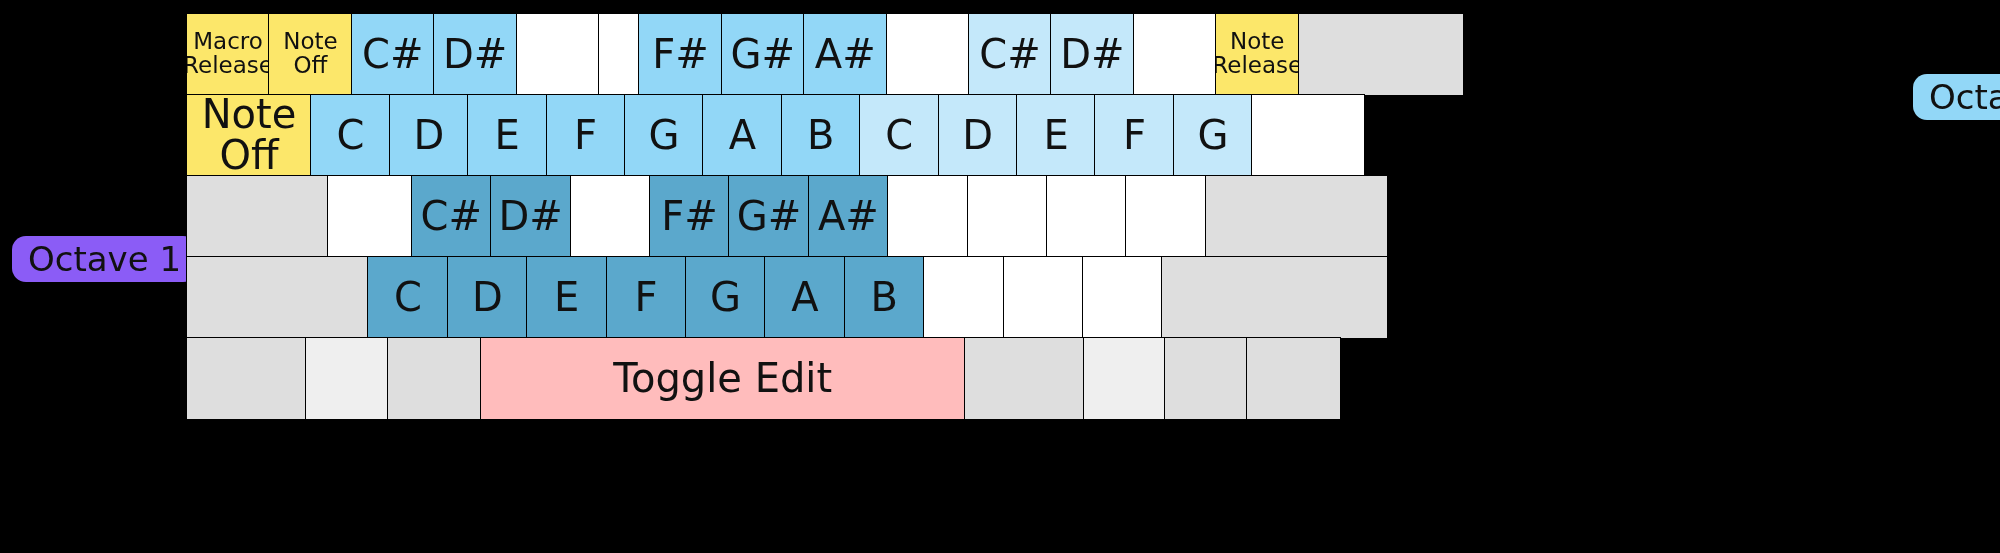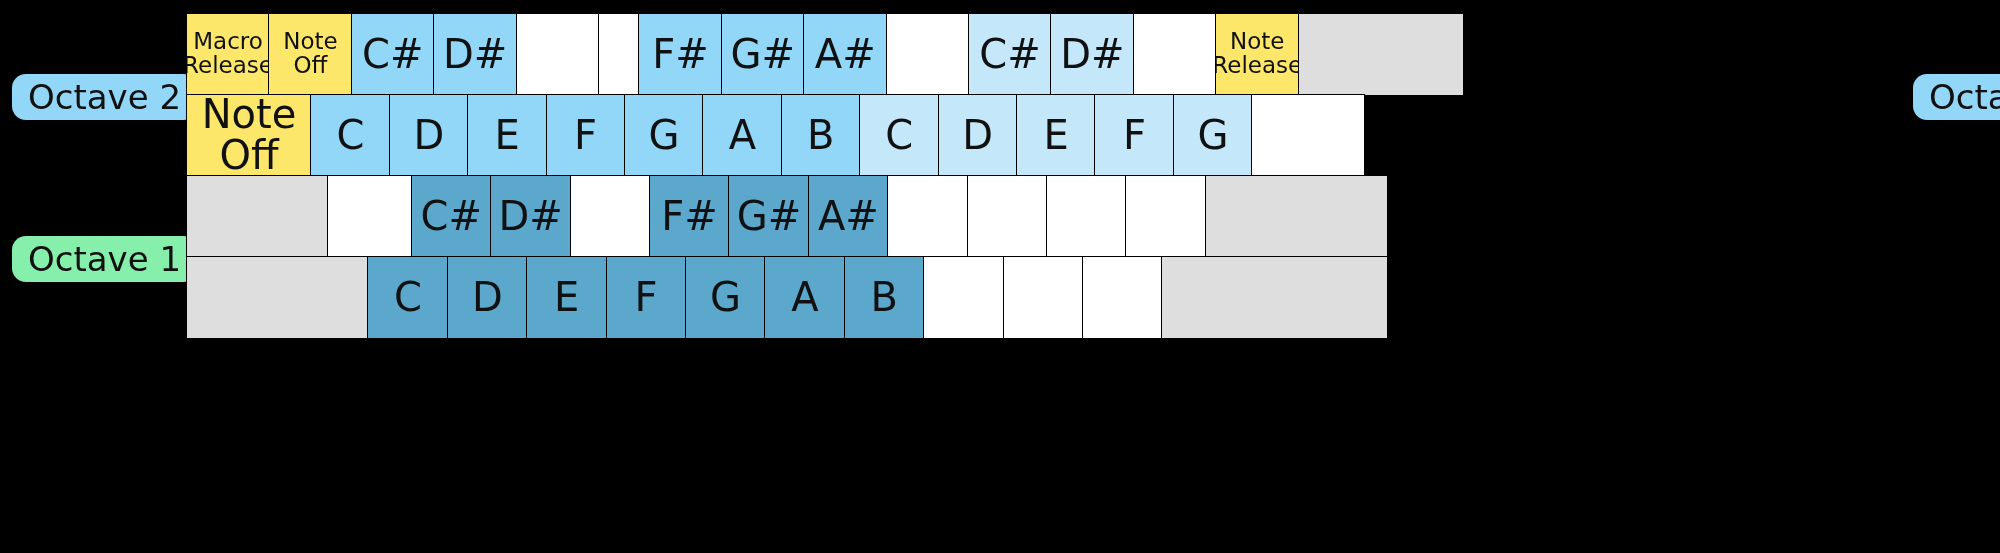--- a/index.html
+++ b/index.html
@@ -12,21 +12,21 @@
 
   
   .octave-badge{
     position:absolute;
     border-radius:14px;
     display:flex;align-items:center;justify-content:center;
     font-size:34px;color:#111;white-space:nowrap;
     padding:4px 16px;box-sizing:border-box;
   }
   #oct2-badge{left:12px;top:74px;height:46px;background:#92D7F7;}
-  #oct1-badge{left:12px;top:236px;height:46px;background:#86efac;}
+  #oct1-badge{left:12px;top:236px;height:46px;background:#8b5cf6;}
   #oct3-badge{left:1913px;top:74px;height:46px;background:#92D7F7;}
 
   
   #grid{
     position:absolute;left:175px;top:13px;
     width:1220px;height:405px;
     box-sizing:border-box;
     margin-left:11px;
   }
   .row{
@@ -53,21 +53,20 @@
   .c-gray   {background:#DEDEDE;}
   .c-gray-lt{background:#EFEFEF;}
   .c-white  {background:#FFFFFF;}
   .c-pink   {background:#FFBCBC;}
 </style>
 </head>
 <body>
 
 <div id="stage">
 
-  <div class="octave-badge" id="oct2-badge">Octave 2</div>
 
   <div class="octave-badge" id="oct1-badge">Octave 1</div>
 
   <div class="octave-badge" id="oct3-badge">Octave 3</div>
 
   <div id="grid">
       <div class="row" style="top: 0px;">
         <div class="cell c-yellow small" style="flex: 0 0 84px; width: 84px;">Macro<br>Release</div>
         <div class="cell c-yellow small" style="flex: 0 0 84px; width: 84px;">Note<br>Off</div>
         <div class="cell c-blue" style="flex: 0 0 84px; width: 84px;">C#</div>
@@ -122,15 +121,25 @@
         <div class="cell c-blue-dk" style="flex: 0 0 81px; width: 81px;">E</div>
         <div class="cell c-blue-dk" style="flex: 0 0 81px; width: 81px;">F</div>
         <div class="cell c-blue-dk" style="flex: 0 0 81px; width: 81px;">G</div>
         <div class="cell c-blue-dk" style="flex: 0 0 81px; width: 81px;">A</div>
         <div class="cell c-blue-dk" style="flex: 0 0 81px; width: 81px;">B</div>
         <div class="cell c-white" style="flex: 0 0 81px; width: 81px;"></div>
         <div class="cell c-white" style="flex: 0 0 81px; width: 81px;"></div>
         <div class="cell c-white" style="flex: 0 0 81px; width: 81px;"></div>
         <div class="cell c-gray" style="flex: 0 0 227px; width: 227px;"></div>
       </div>
+      <div class="row" style="top: 324px;">
+        <div class="cell c-gray" style="flex: 0 0 121px; width: 121px;"></div>
+        <div class="cell c-gray-lt" style="flex: 0 0 83px; width: 83px;"></div>
+        <div class="cell c-gray" style="flex: 0 0 95px; width: 95px;"></div>
+        <div class="cell c-pink" style="flex: 0 0 485px; width: 485px;">Toggle Edit</div>
+        <div class="cell c-gray" style="flex: 0 0 121px; width: 121px;"></div>
+        <div class="cell c-gray-lt" style="flex: 0 0 83px; width: 83px;"></div>
+        <div class="cell c-gray" style="flex: 0 0 83px; width: 83px;"></div>
+        <div class="cell c-gray" style="flex: 0 0 95px; width: 95px;"></div>
+      </div>
     </div>
 
 </div>
 
 </body></html>

